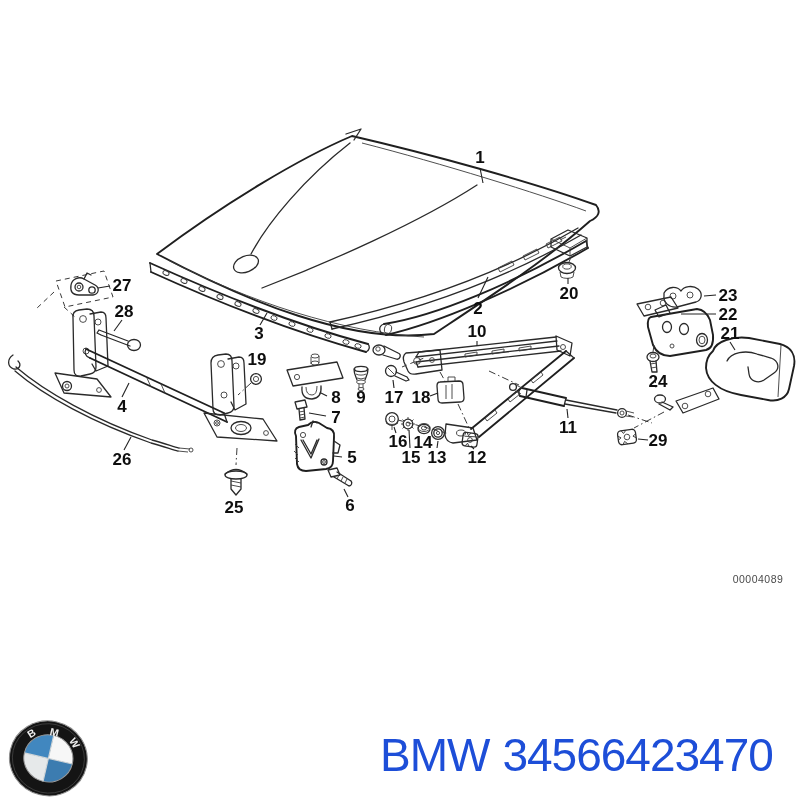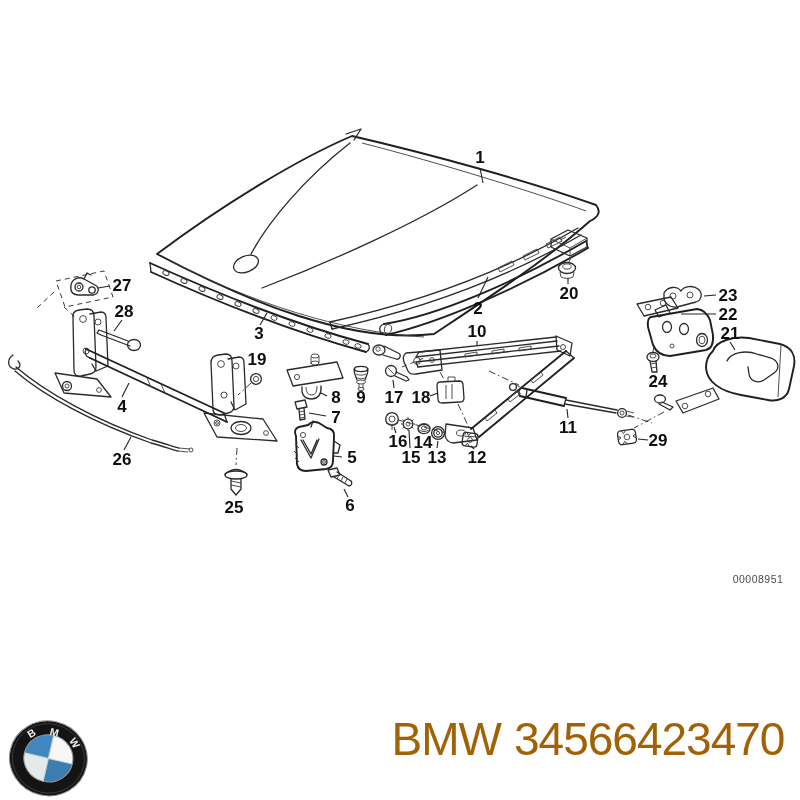--- a/index.html
+++ b/index.html
@@ -10,22 +10,22 @@
   .ln2{fill:none;stroke:#1f1f1f;stroke-width:1.9;stroke-linecap:round;stroke-linejoin:round;}
   .thin{fill:none;stroke:#3a3a3a;stroke-width:0.9;}
   .dash{fill:none;stroke:#3a3a3a;stroke-width:1;stroke-dasharray:5 4;}
   .dashdot{fill:none;stroke:#3a3a3a;stroke-width:1;stroke-dasharray:7 3 1.5 3;}
   .lead{fill:none;stroke:#222;stroke-width:1.1;}
   .lbl{font:700 17px "Liberation Sans",sans-serif;fill:#0e0e0e;text-anchor:middle;}
   .watermark{position:absolute;left:722px;top:573px;width:72px;text-align:center;
              font:400 10.5px "Liberation Sans",sans-serif;color:#4a4a4a;letter-spacing:.5px;}
   .footer{position:absolute;left:0;top:712px;width:800px;height:88px;}
   .logo-wrap{position:absolute;left:4px;top:7px;width:88px;height:82px;}
-  .part-label{position:absolute;left:380px;top:0;width:416px;display:flex;justify-content:center;
-              gap:13px;font:400 46px "Liberation Sans",sans-serif;color:#a16207;letter-spacing:-1px;}
+  .part-label{position:absolute;left:380px;top:16px;width:416px;display:flex;justify-content:flex-start;
+              gap:13px;font:400 46px "Liberation Sans",sans-serif;color:#1d4ed8;letter-spacing:-1px;}
   .logo-letter{font:700 13px "Liberation Sans",sans-serif;fill:#efefef;text-anchor:middle;}
 </style>
 </head>
 <body>
 
 <div class="page">
 
   <svg class="diagram-svg" width="800" height="620" viewBox="0 0 800 620">
 
     <g>
@@ -355,21 +355,21 @@
       <text class="lbl" x="728" y="301">23</text>
       <text class="lbl" x="658" y="387">24</text>
       <text class="lbl" x="234" y="513">25</text>
       <text class="lbl" x="122" y="465">26</text>
       <text class="lbl" x="122" y="291">27</text>
       <text class="lbl" x="124" y="317">28</text>
       <text class="lbl" x="658" y="446">29</text>
     </g>
   </svg>
 
-  <div class="watermark">00008951</div>
+  <div class="watermark">00004089</div>
 
   <div class="footer">
     <div class="logo-wrap">
       <svg width="88" height="82" viewBox="0 0 100 100">
         <g transform="rotate(13 50 50) scale(1 0.96)">
           <circle cx="50" cy="50" r="47.5" fill="#141414"></circle>
           <circle cx="50" cy="50" r="47.5" fill="none" stroke="#8d8d8d" stroke-width="1.3"></circle>
           <circle cx="50" cy="50" r="44" fill="none" stroke="#4d4d4d" stroke-width="0.8"></circle>
           <g>
             <path d="M50,20 A30,30 0 0 1 80,50 L50,50 Z" fill="#f7f7f7"></path>

